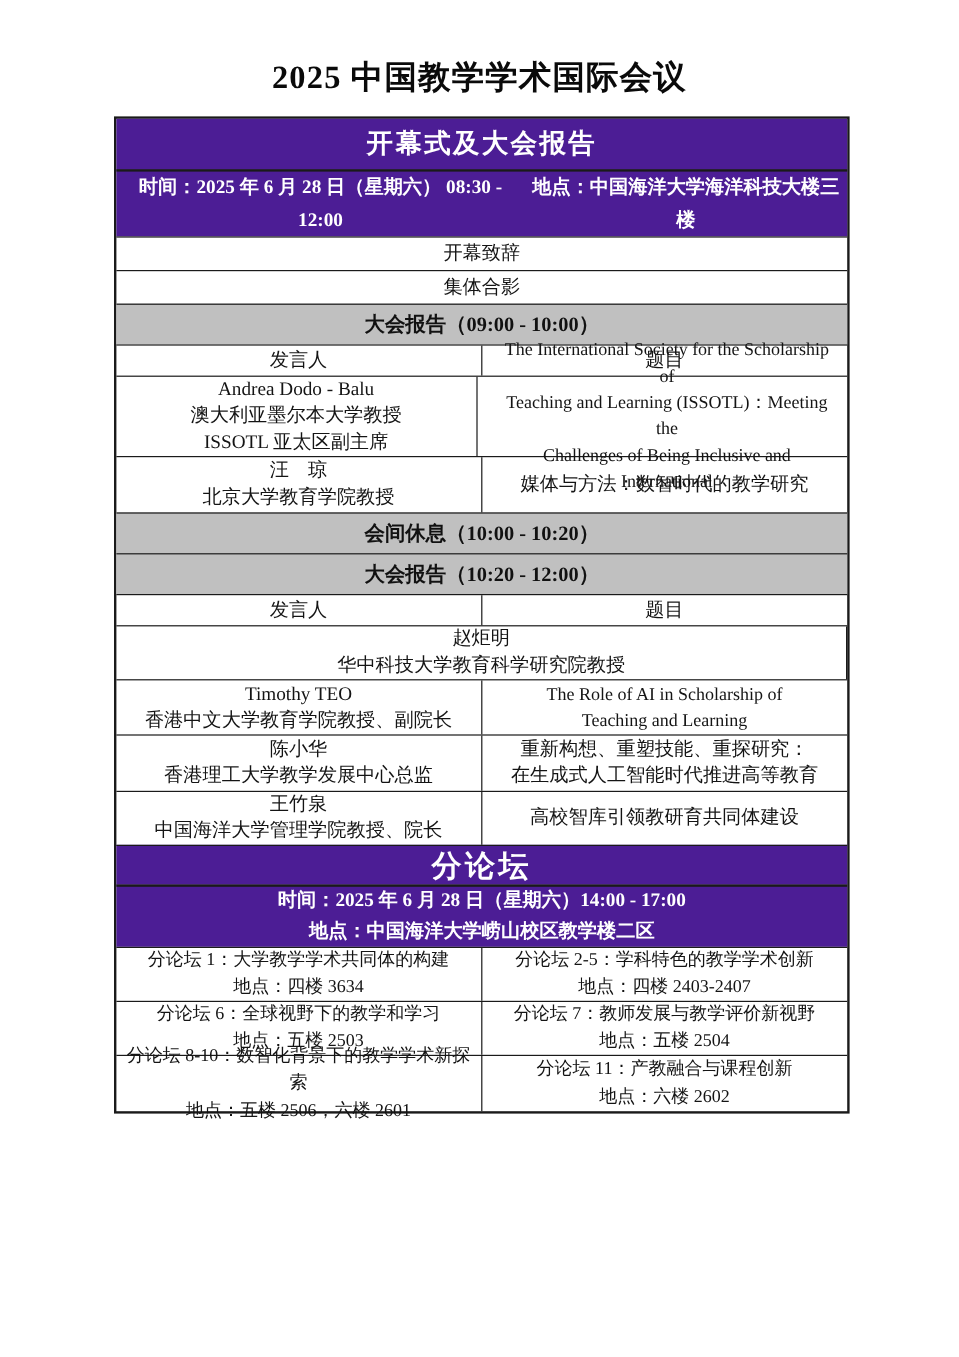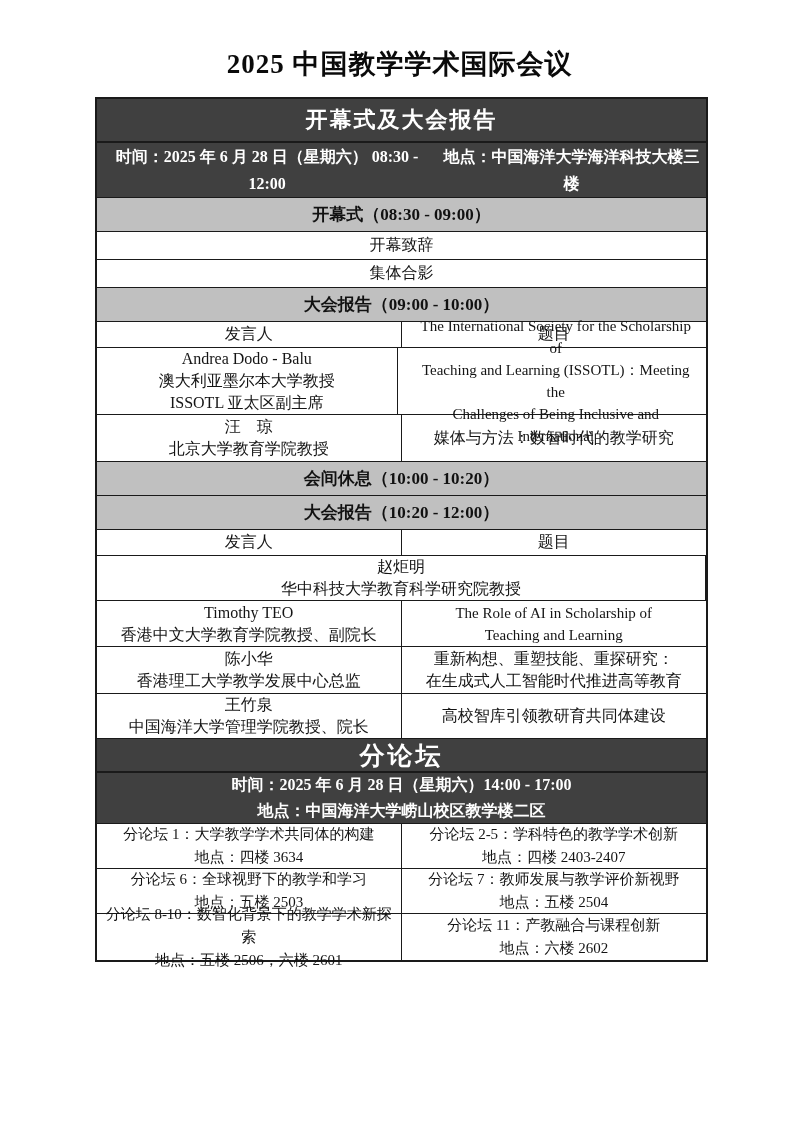--- a/index.html
+++ b/index.html
@@ -14,21 +14,21 @@
   }
   .program-table{
     position:absolute;left:95px;top:97px;width:613px;
     border:2px solid #1a1a1a;box-sizing:border-box;background:#ffffff;
   }
   .row{
     box-sizing:border-box;border-top:1px solid #1a1a1a;
     display:flex;align-items:center;justify-content:center;text-align:center;
   }
   .row:first-child{border-top:none;}
-  .blue{background:#404040;color:#ffffff;font-weight:bold;}
+  .blue{background:#4c1d95;color:#ffffff;font-weight:bold;}
   .gray{background:#c0c0c0;color:#111111;font-weight:bold;}
   .rh-title{height:42px;font-size:22px;letter-spacing:2px;}
   .rh-info{height:56px;flex-direction:row;font-size:16px;line-height:27px;border-top-width:2px;}
   .rh-band{height:34px;font-size:17px;}
   .rh-simple{height:28px;font-size:16px;}
   .rh-colhdr{height:26px;font-size:16px;}
   .cols{padding:0;align-items:stretch;}
   .cell{
     flex:1 1 50%;display:flex;flex-direction:column;align-items:center;justify-content:center;
     box-sizing:border-box;text-align:center;padding:2px 8px;
@@ -50,21 +50,20 @@
 <h1 class="doc-title">2025 中国教学学术国际会议</h1>
 
 <div class="program-table">
 
   <div class="row blue rh-title">开幕式及大会报告</div>
   <div class="row blue rh-info">
     <div>时间：2025 年 6 月 28 日（星期六） 08:30 - 12:00</div>
     <div>地点：中国海洋大学海洋科技大楼三楼</div>
   </div>
 
-  <div class="row gray rh-band">开幕式（08:30 - 09:00）</div>
   <div class="row rh-simple">开幕致辞</div>
   <div class="row rh-simple">集体合影</div>
 
   <div class="row gray rh-band">大会报告（09:00 - 10:00）</div>
   <div class="row cols rh-colhdr">
     <div class="cell left">发言人</div>
     <div class="cell">题目</div>
   </div>
 
   <div class="row cols h67">

